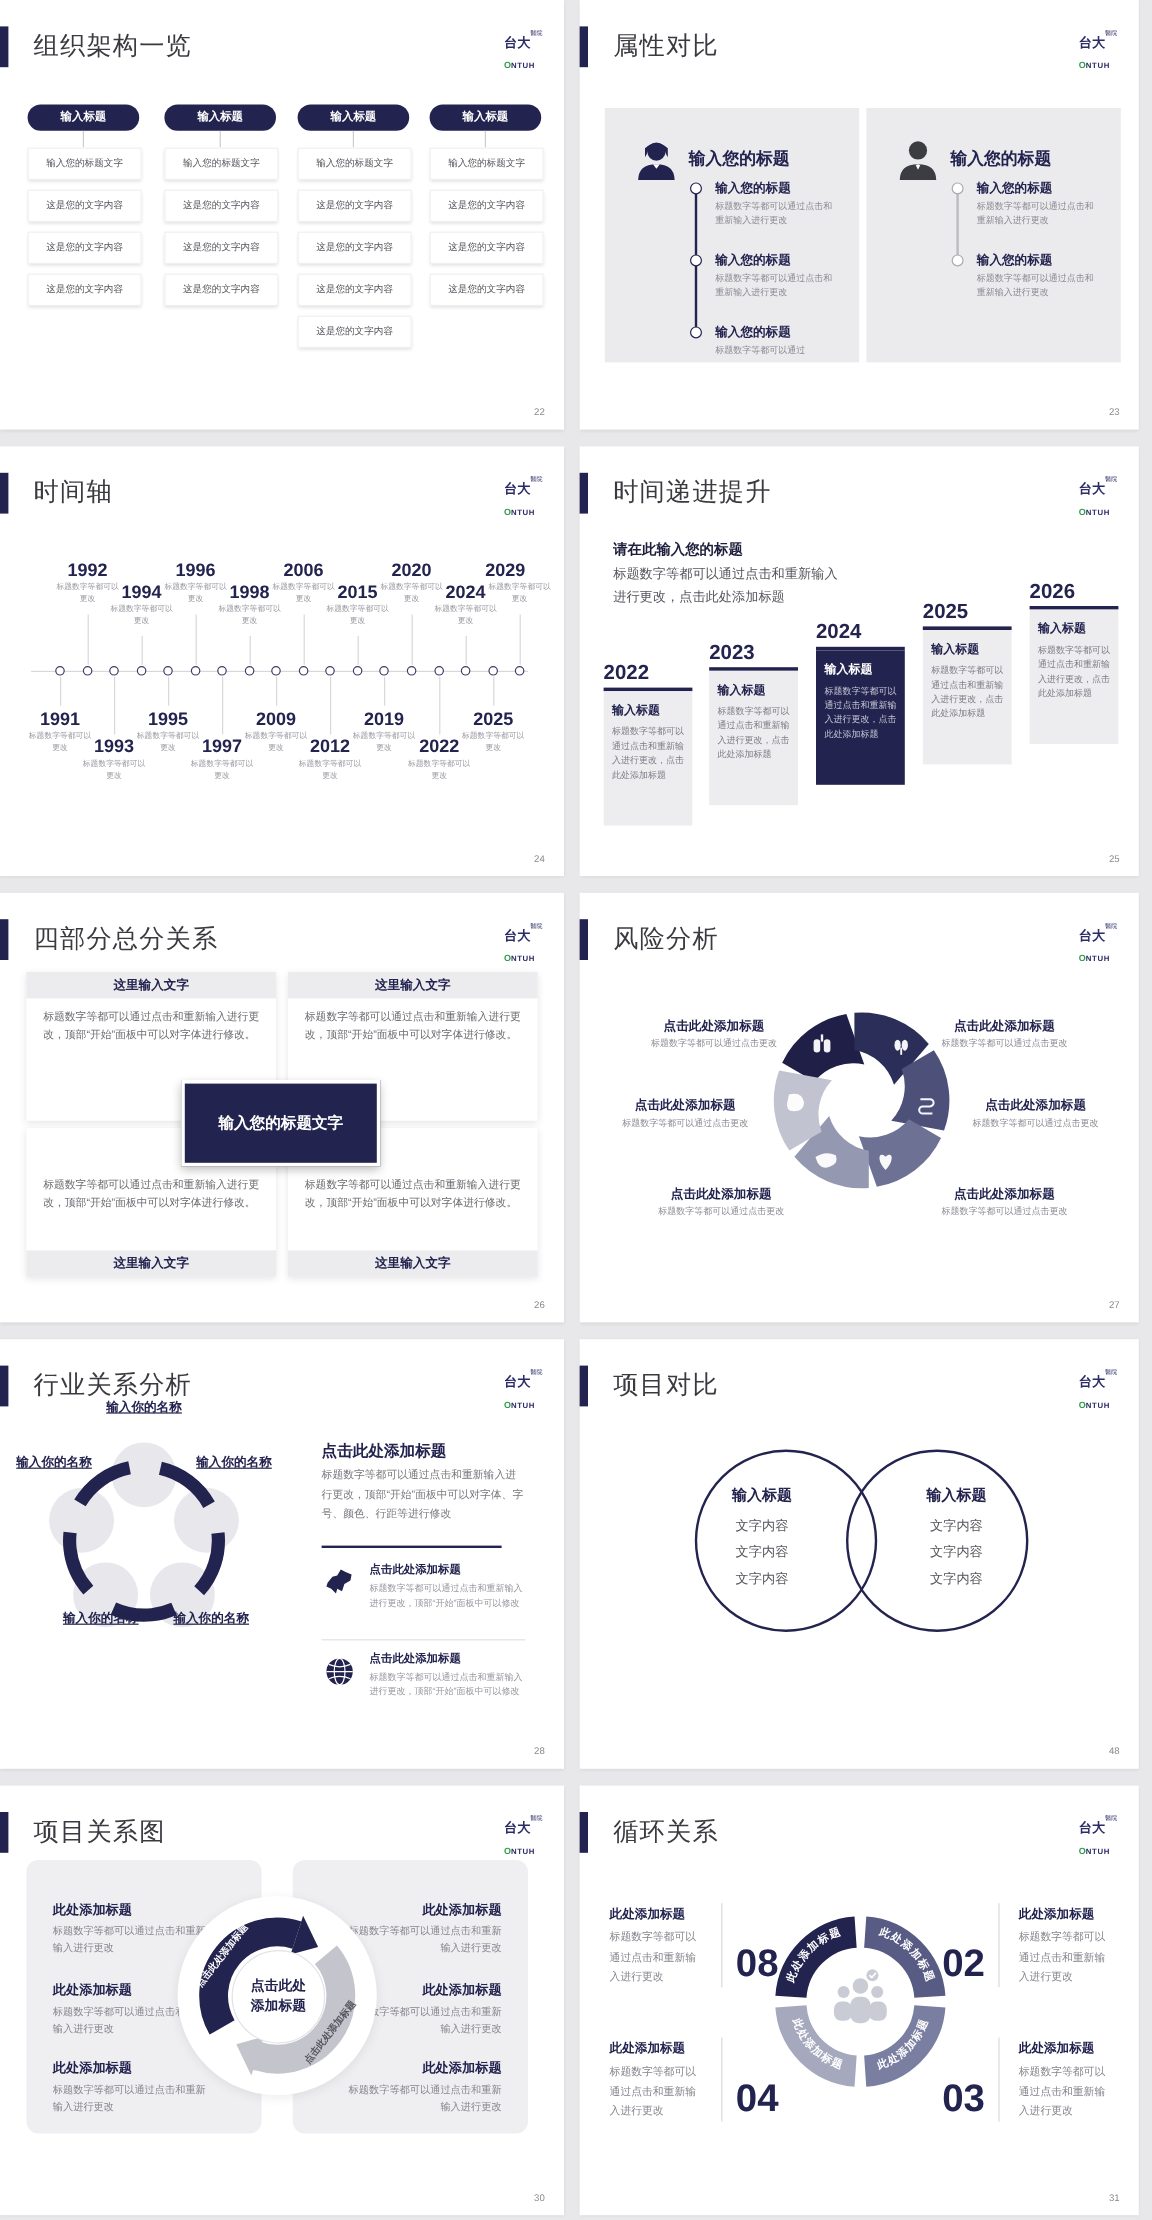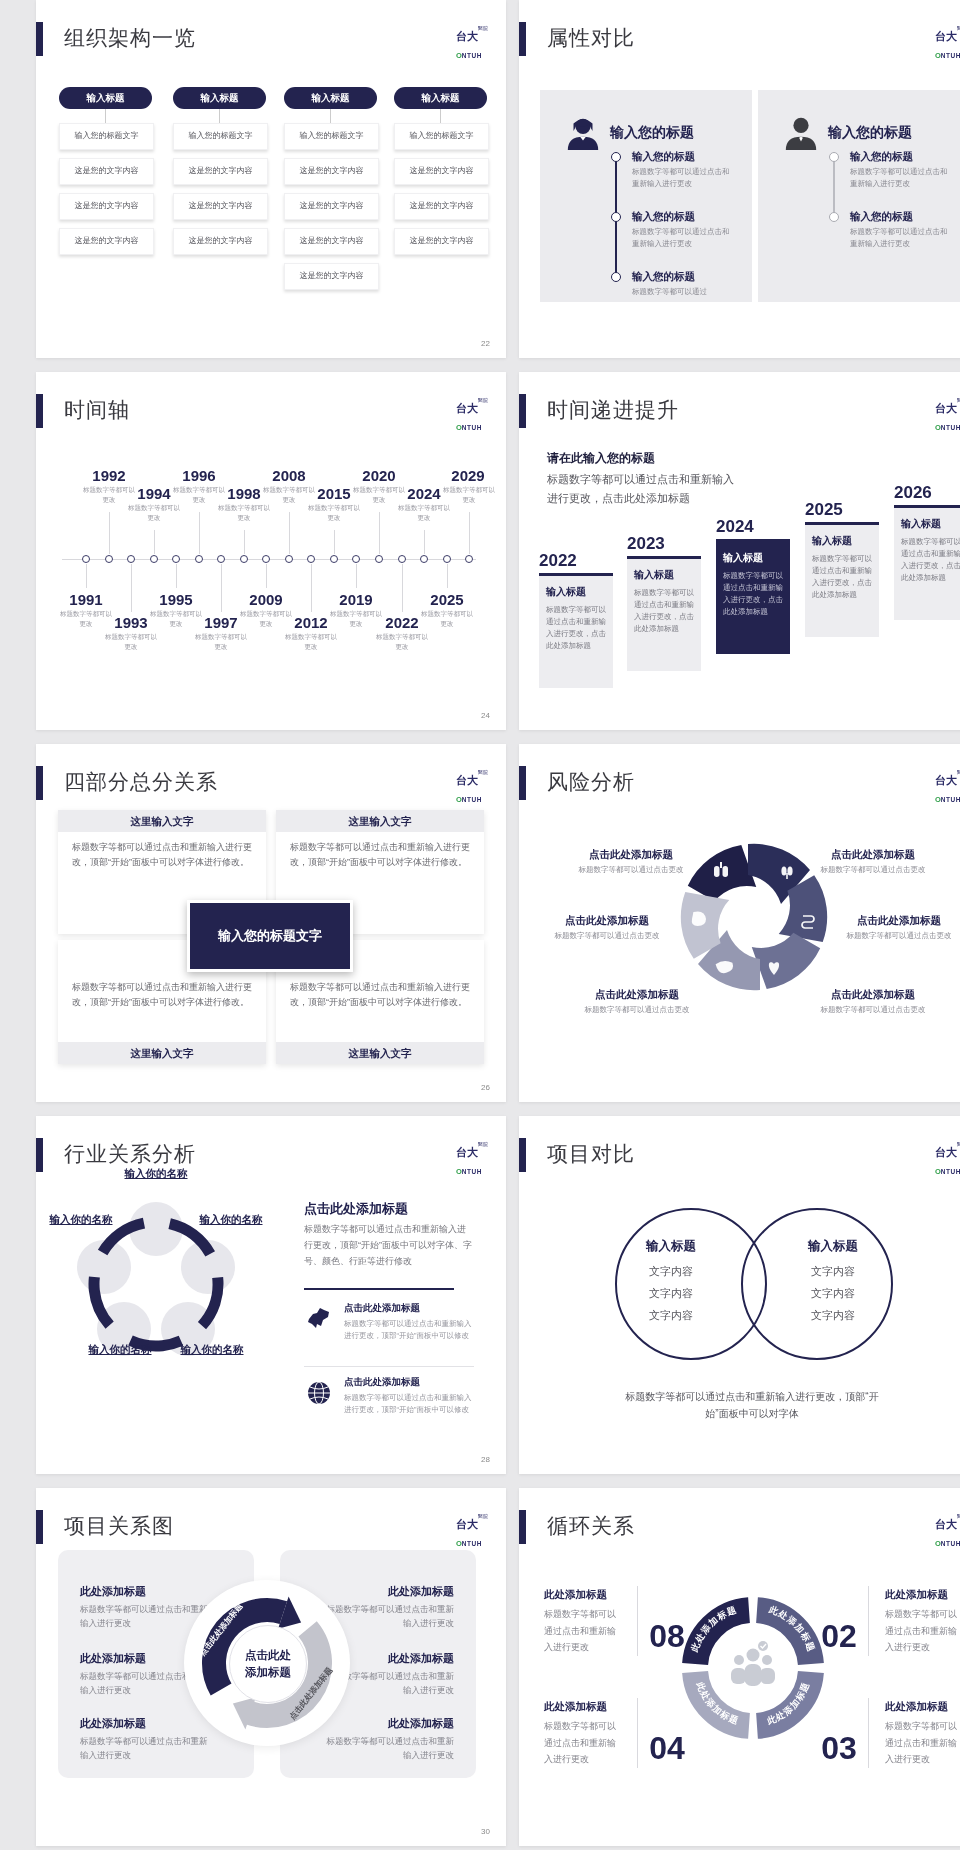--- a/index.html
+++ b/index.html
@@ -1,17 +1,17 @@
 <!DOCTYPE html>
 <html><head>
 <meta charset="utf-8">
 <style>
   html,body{margin:0;padding:0;background:#e8e8ea;font-family:"Liberation Sans","DejaVu Sans",sans-serif;}
   #stage{position:relative;width:960px;height:1850px;background:#e8e8ea;overflow:hidden;}
-  .sl{position:absolute;width:470px;height:358px;background:#fff;box-shadow:0 1px 3px rgba(0,0,0,.08);margin-left:36px;}
+  .sl{position:absolute;width:470px;height:358px;background:#fff;box-shadow:0 1px 3px rgba(0,0,0,.08);}
   .sl.r{left:483px;width:466px;}
   .ab{position:absolute;}
   .acc{position:absolute;left:0;top:22px;width:7px;height:34px;background:#23234f;}
   .ttl{position:absolute;left:28px;top:24px;font-size:21px;color:#3a3a40;letter-spacing:1px;white-space:nowrap;}
   .logo{position:absolute;right:18px;top:26px;line-height:1.15;text-align:left;}
   .logo .b{font-size:11px;font-weight:bold;color:#2b2b66;}
   .logo .s{font-size:5px;color:#2b2b66;vertical-align:top;}
   .logo .o{color:#2f9e49;font-size:7.5px;font-weight:bold;}
   .logo .n{font-size:6.5px;font-weight:bold;color:#2b2b66;letter-spacing:.5px;}
   .pg{position:absolute;right:16px;bottom:10px;font-size:8px;color:#8a8a8a;}
@@ -199,33 +199,33 @@
       <div class="tl-conn" style="left:73px;top:140px;height:42px"></div>
   <div class="tl-yr" style="left:90px;top:114px">1994</div>
       <div class="tl-cap" style="left:90px;top:131px">标题数字等都可以更改</div>
       <div class="tl-conn" style="left:118px;top:158px;height:24px"></div>
   <div class="tl-yr" style="left:135px;top:96px">1996</div>
       <div class="tl-cap" style="left:135px;top:113px">标题数字等都可以更改</div>
       <div class="tl-conn" style="left:163px;top:140px;height:42px"></div>
   <div class="tl-yr" style="left:180px;top:114px">1998</div>
       <div class="tl-cap" style="left:180px;top:131px">标题数字等都可以更改</div>
       <div class="tl-conn" style="left:208px;top:158px;height:24px"></div>
-  <div class="tl-yr" style="left:225px;top:96px">2008</div>
+  <div class="tl-yr" style="left:225px;top:96px">2006</div>
       <div class="tl-cap" style="left:225px;top:113px">标题数字等都可以更改</div>
       <div class="tl-conn" style="left:253px;top:140px;height:42px"></div>
   <div class="tl-yr" style="left:270px;top:114px">2015</div>
       <div class="tl-cap" style="left:270px;top:131px">标题数字等都可以更改</div>
       <div class="tl-conn" style="left:298px;top:158px;height:24px"></div>
   <div class="tl-yr" style="left:315px;top:96px">2020</div>
       <div class="tl-cap" style="left:315px;top:113px">标题数字等都可以更改</div>
       <div class="tl-conn" style="left:343px;top:140px;height:42px"></div>
   <div class="tl-yr" style="left:360px;top:114px">2024</div>
       <div class="tl-cap" style="left:360px;top:131px">标题数字等都可以更改</div>
       <div class="tl-conn" style="left:388px;top:158px;height:24px"></div>
-  <div class="tl-yr" style="left:404px;top:96px">2029</div>
+  <div class="tl-yr" style="left:393px;top:96px">2029</div>
       <div class="tl-cap" style="left:405px;top:113px">标题数字等都可以更改</div>
       <div class="tl-conn" style="left:433px;top:140px;height:42px"></div>
 
   <div class="tl-conn" style="left:50px;top:192px;height:24px"></div>
       <div class="tl-yr" style="left:22px;top:220px">1991</div>
       <div class="tl-cap" style="left:22px;top:237px">标题数字等都可以更改</div>
   <div class="tl-conn" style="left:95px;top:192px;height:48px"></div>
       <div class="tl-yr" style="left:67px;top:243px">1993</div>
       <div class="tl-cap" style="left:67px;top:260px">标题数字等都可以更改</div>
   <div class="tl-conn" style="left:140px;top:192px;height:24px"></div>
@@ -430,21 +430,20 @@
     <div class="l">文字内容</div>
     <div class="l">文字内容</div>
     <div class="l">文字内容</div>
   </div>
   <div class="vn-t" style="left:269px;top:122px">
     <div class="h">输入标题</div>
     <div class="l">文字内容</div>
     <div class="l">文字内容</div>
     <div class="l">文字内容</div>
   </div>
-  <div class="vn-cap">标题数字等都可以通过点击和重新输入进行更改，顶部“开始”面板中可以对字体</div>
   <div class="pg">48</div>
 </div>
 
 <div class="sl" style="left:0;top:1488px">
   <div class="acc"></div>
   <div class="ttl">项目关系图</div>
   <div class="logo"><span class="b">台大</span><span class="s">醫院</span><br><span class="o">O</span><span class="n">NTUH</span></div>
   <div class="cyc-panel" style="left:22px"></div>
   <div class="cyc-panel" style="left:244px"></div>
   <div class="cyc-item" style="left:44px;top:96px">

